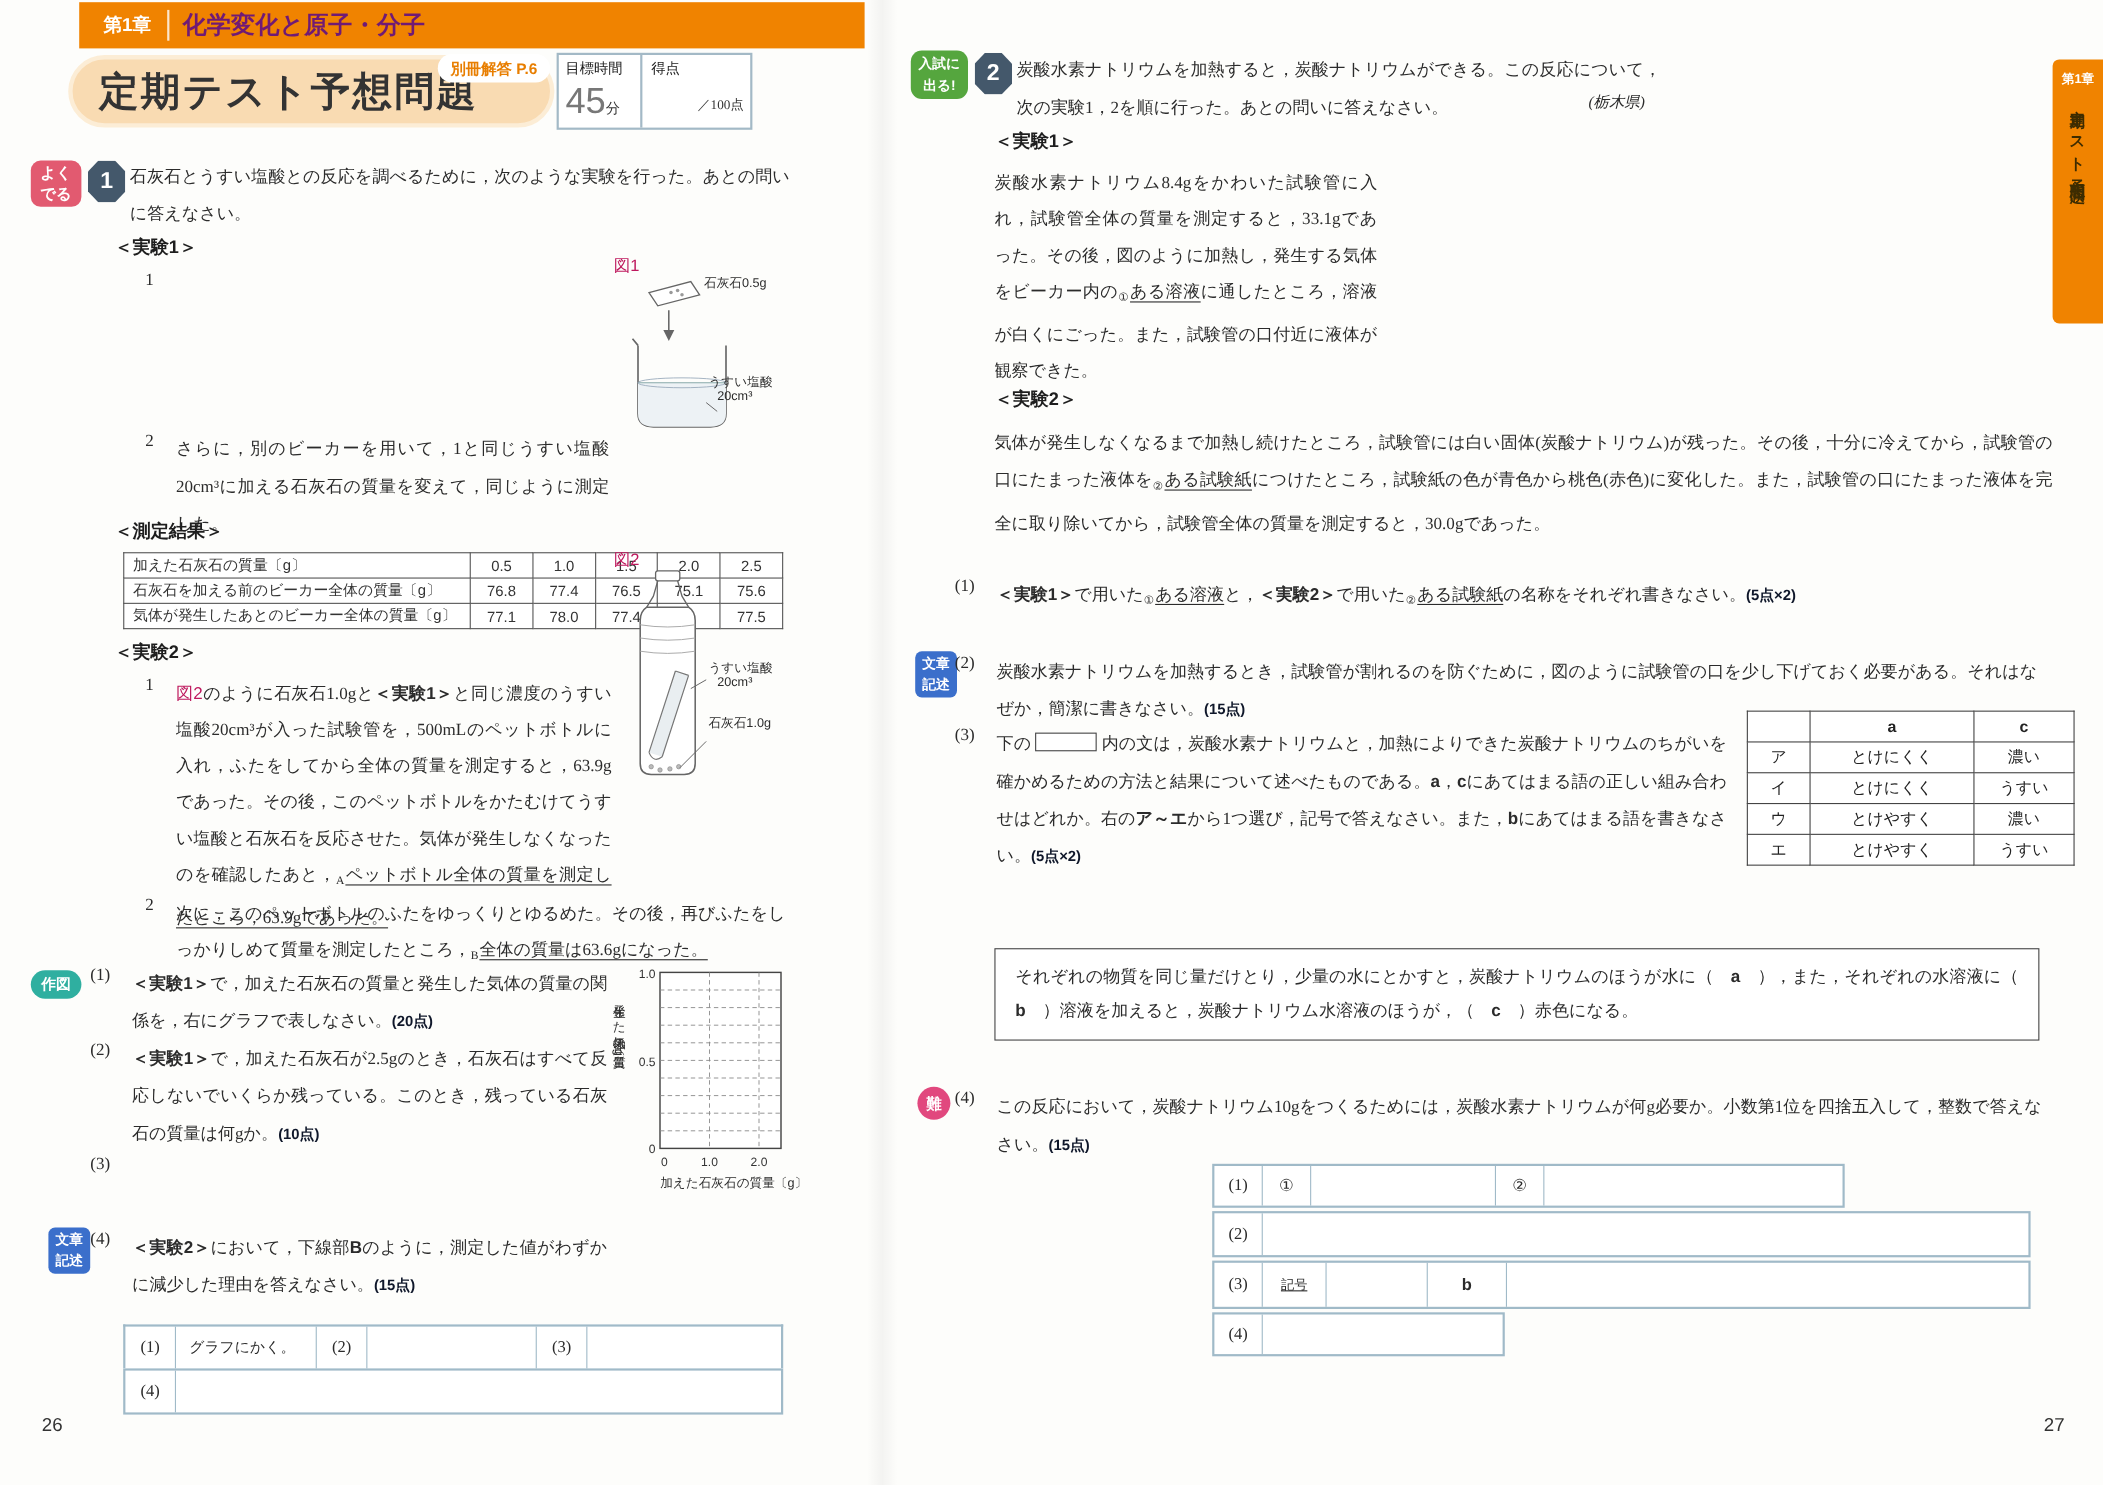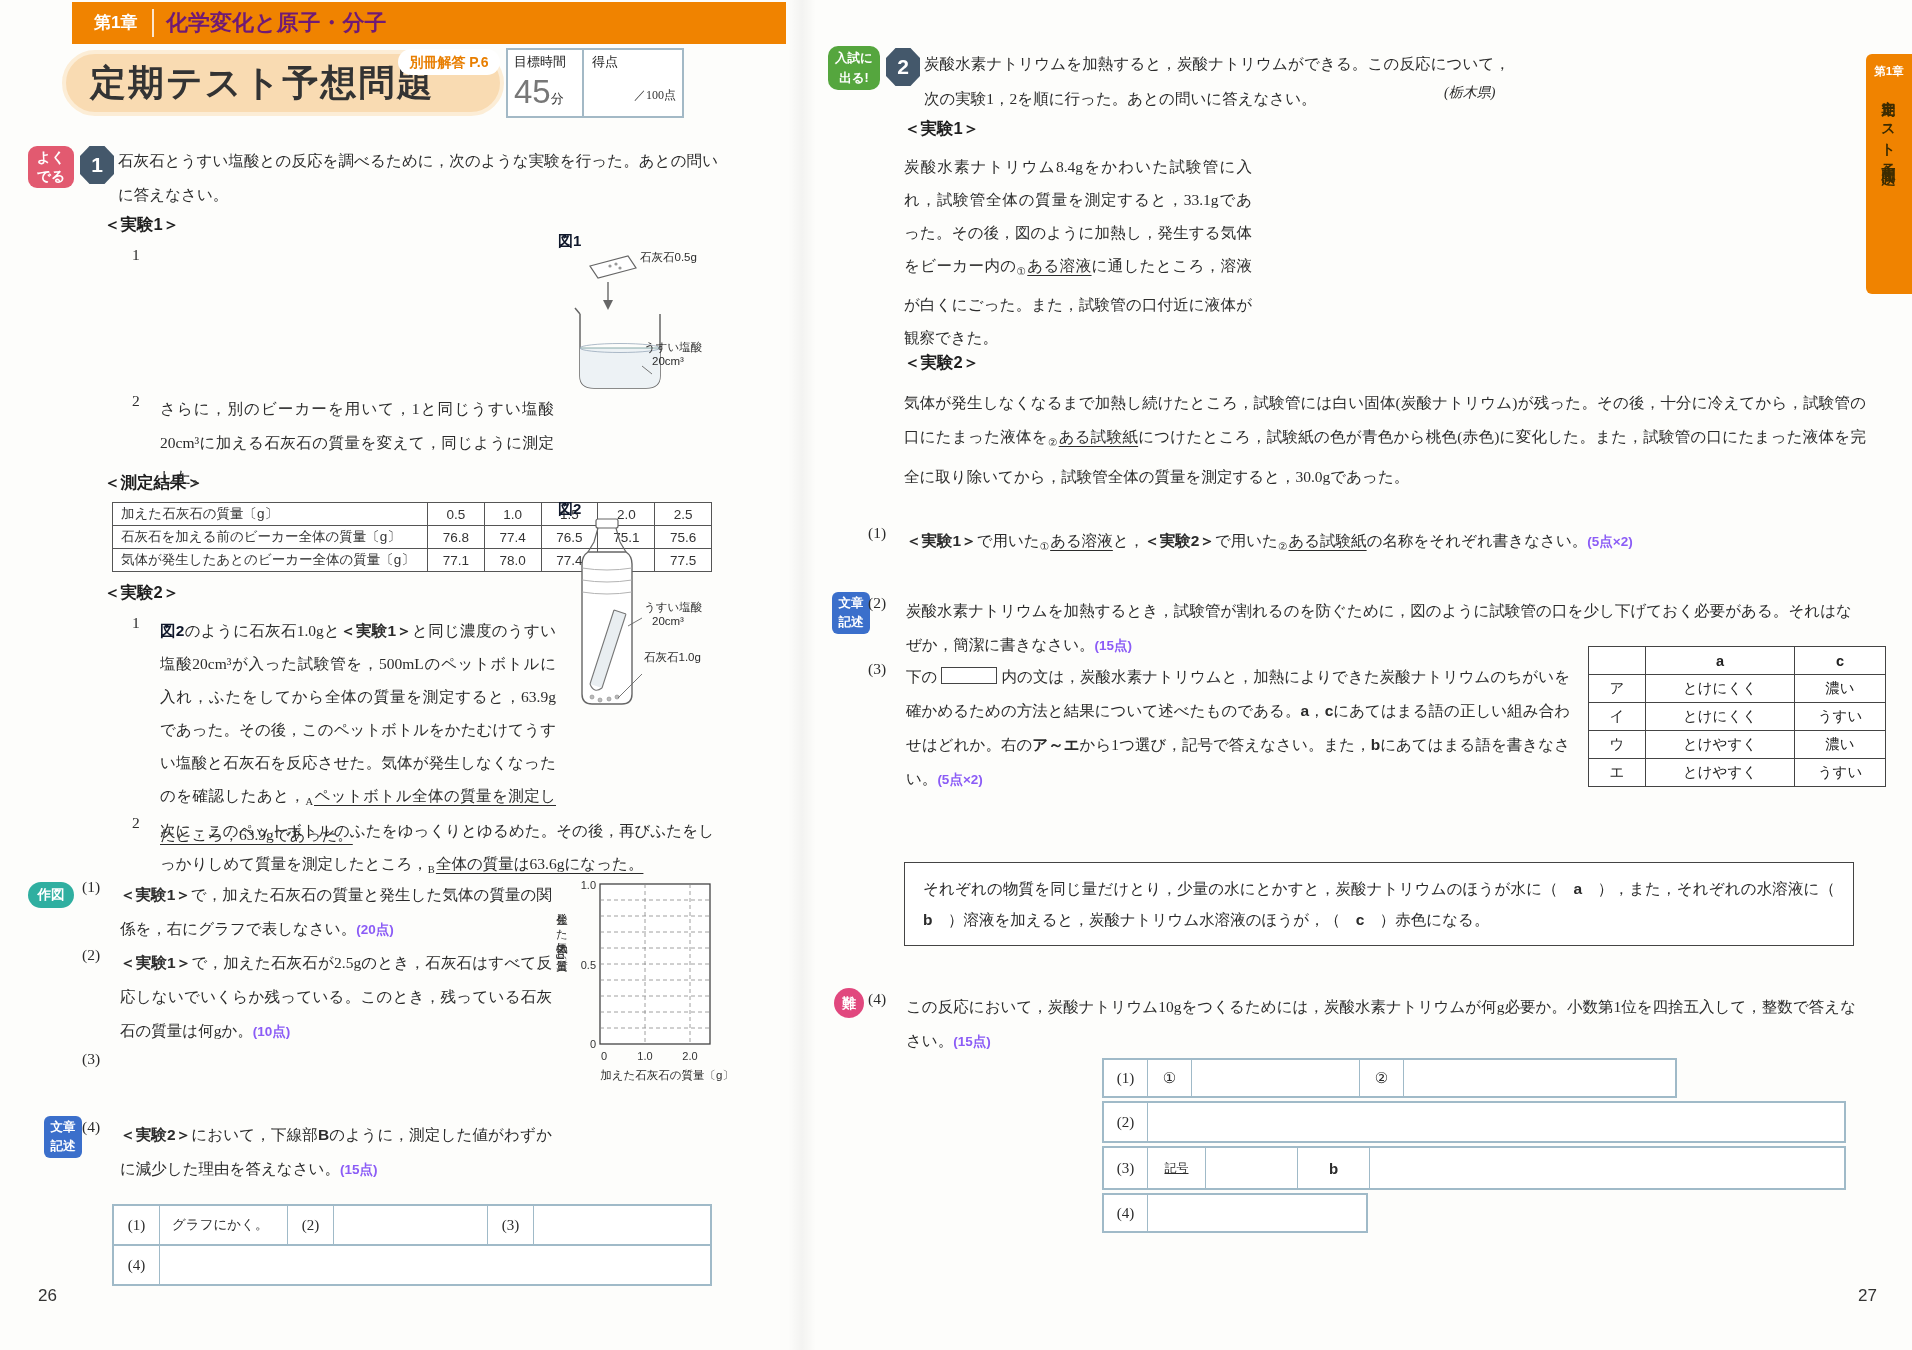--- a/index.html
+++ b/index.html
@@ -5,25 +5,25 @@
   html,body{margin:0;padding:0;background:#ddd;}
   #root{position:relative;width:1912px;height:1350px;background:#FDFDFB;overflow:hidden;
         font-family:"Liberation Serif",serif;color:#2b2b2b;}
   .abs{position:absolute;}
   .sans{font-family:"Liberation Sans",sans-serif;}
   .para{font-size:15.5px;line-height:34px;text-align:justify;}
   .head{font-family:"Liberation Sans",sans-serif;font-weight:bold;font-size:16.5px;color:#1e1e1e;}
   .qlabel{font-size:15.5px;}
   .itemnum{font-size:15.5px;}
   
-  .m{color:#0f172a;font-family:"Liberation Sans",sans-serif;font-weight:bold;}
+  .m{color:#be185d;font-family:"Liberation Sans",sans-serif;font-weight:normal;}
   .b{font-family:"Liberation Sans",sans-serif;font-weight:bold;}
   .u{text-decoration:underline;text-underline-offset:4px;text-decoration-thickness:1.2px;}
   .pre{font-size:10.5px;vertical-align:-4px;margin-right:1px;}
-  .r{color:#8b5cf6;font-family:"Liberation Sans",sans-serif;font-weight:bold;font-size:13.5px;}
+  .r{color:#0f172a;font-family:"Liberation Sans",sans-serif;font-weight:bold;font-size:13.5px;}
   .box{display:inline-block;width:54px;height:15px;border:1.4px solid #444;vertical-align:-2px;margin:0 4px;background:#fff;}
   
   .num-badge{background:#44586B;color:#fff;font-family:"Liberation Sans",sans-serif;font-weight:bold;font-size:21px;
      display:flex;align-items:center;justify-content:center;
      clip-path:polygon(28% 0,72% 0,100% 26%,100% 74%,72% 100%,28% 100%,0 74%,0 26%);}
   .badge2{color:#fff;text-align:center;font-family:"Liberation Sans",sans-serif;font-weight:bold;}
   
   table.mtable{border-collapse:collapse;table-layout:fixed;background:#fff;}
   table.mtable td{border:1.3px solid #555;font-family:"Liberation Sans",sans-serif;font-size:13.5px;
      height:22px;padding:0;text-align:center;color:#333;overflow:hidden;white-space:nowrap;}

